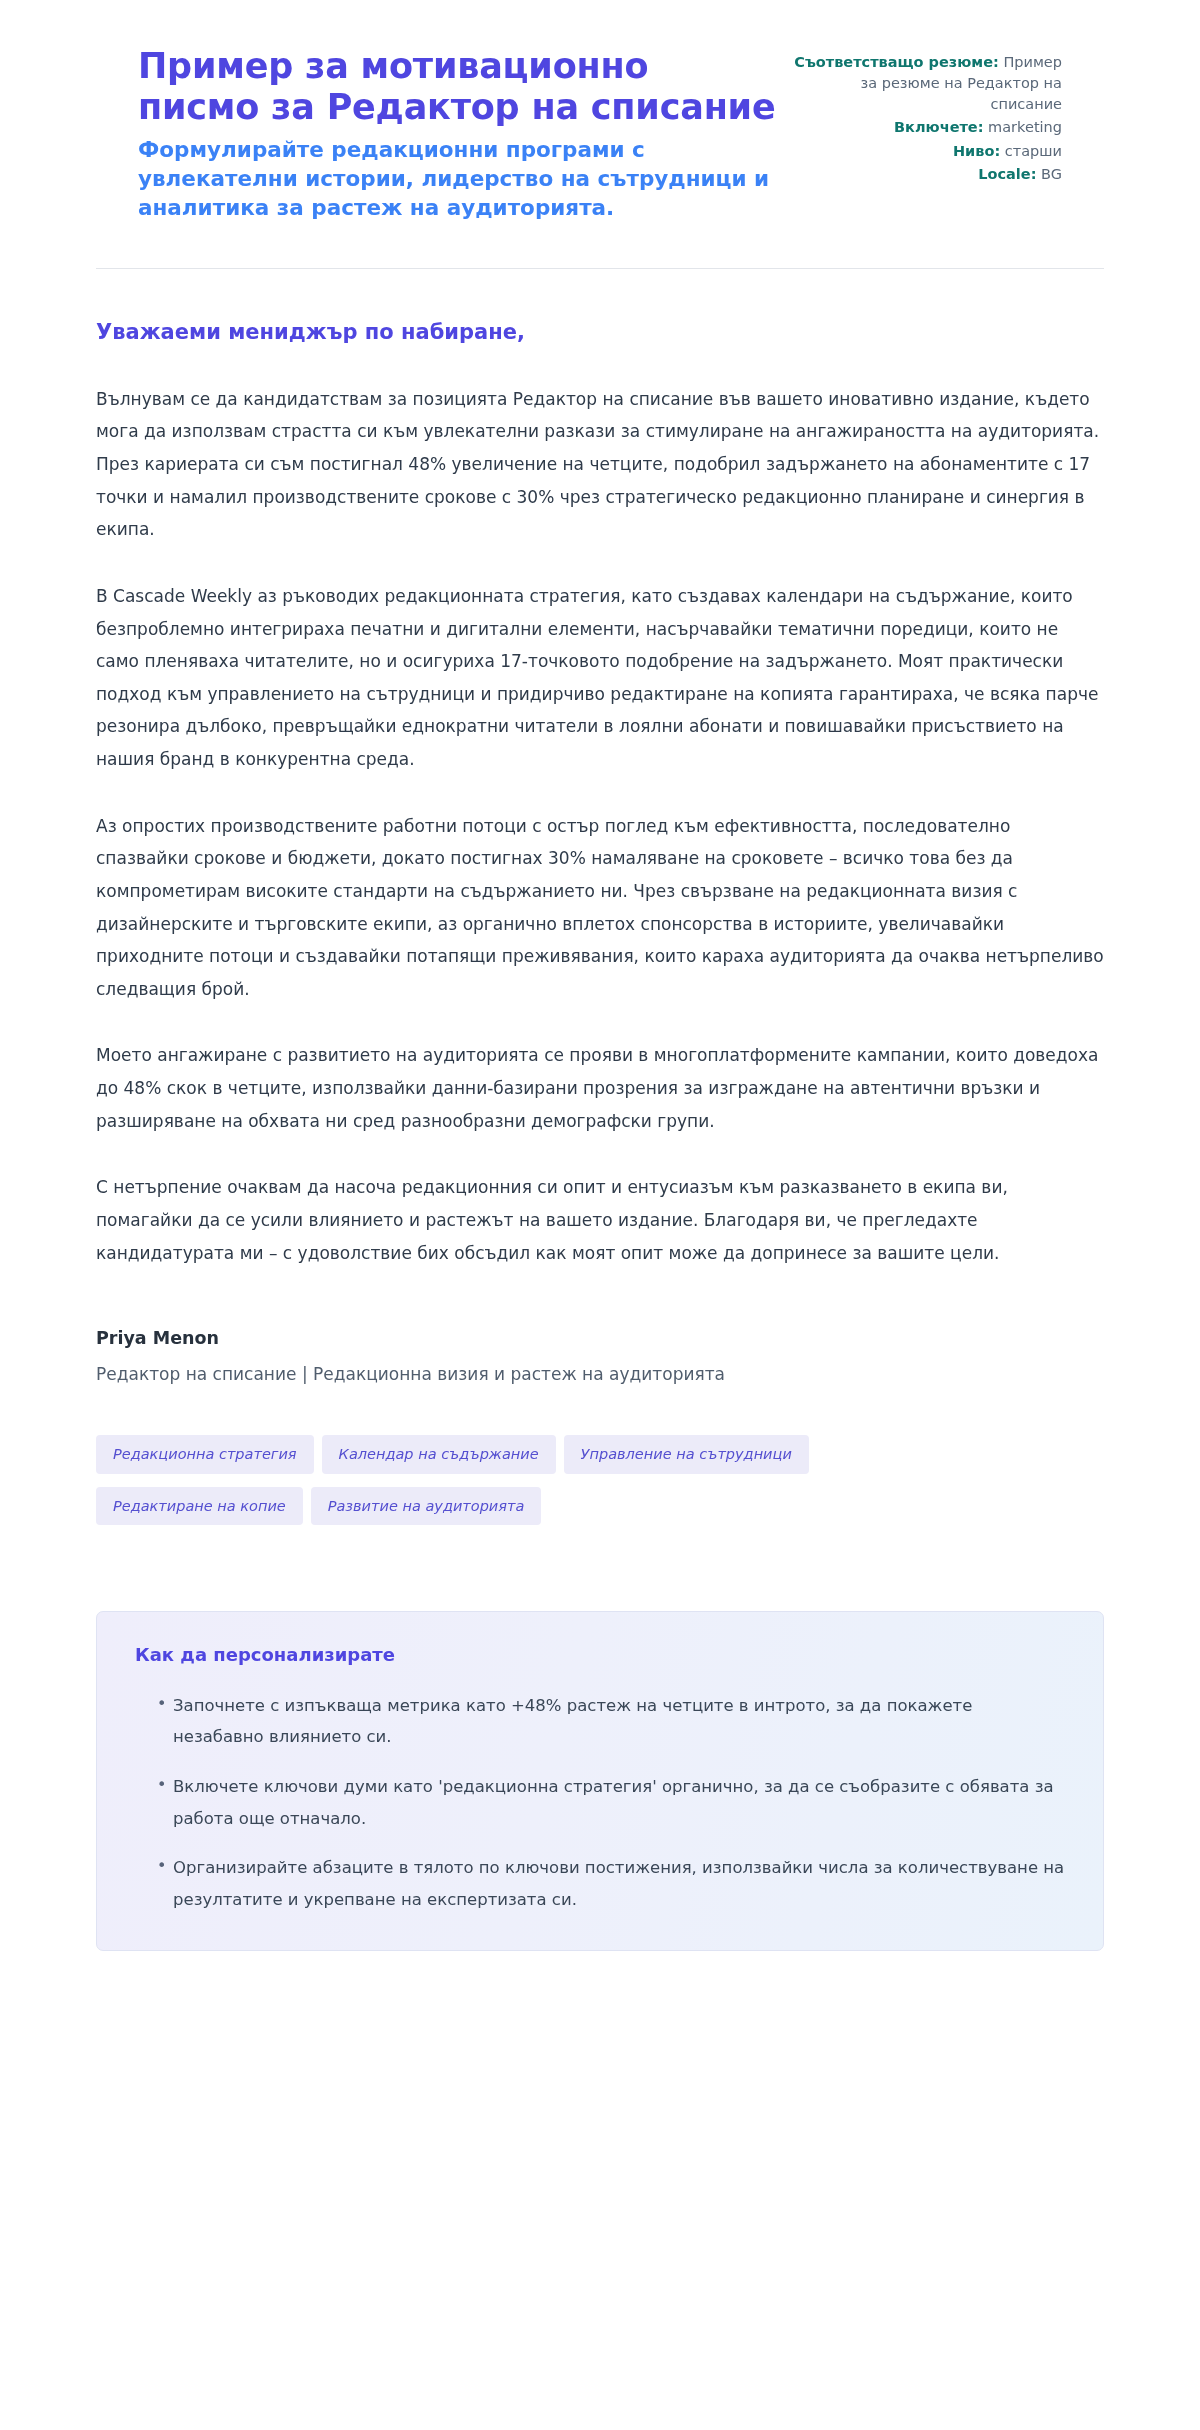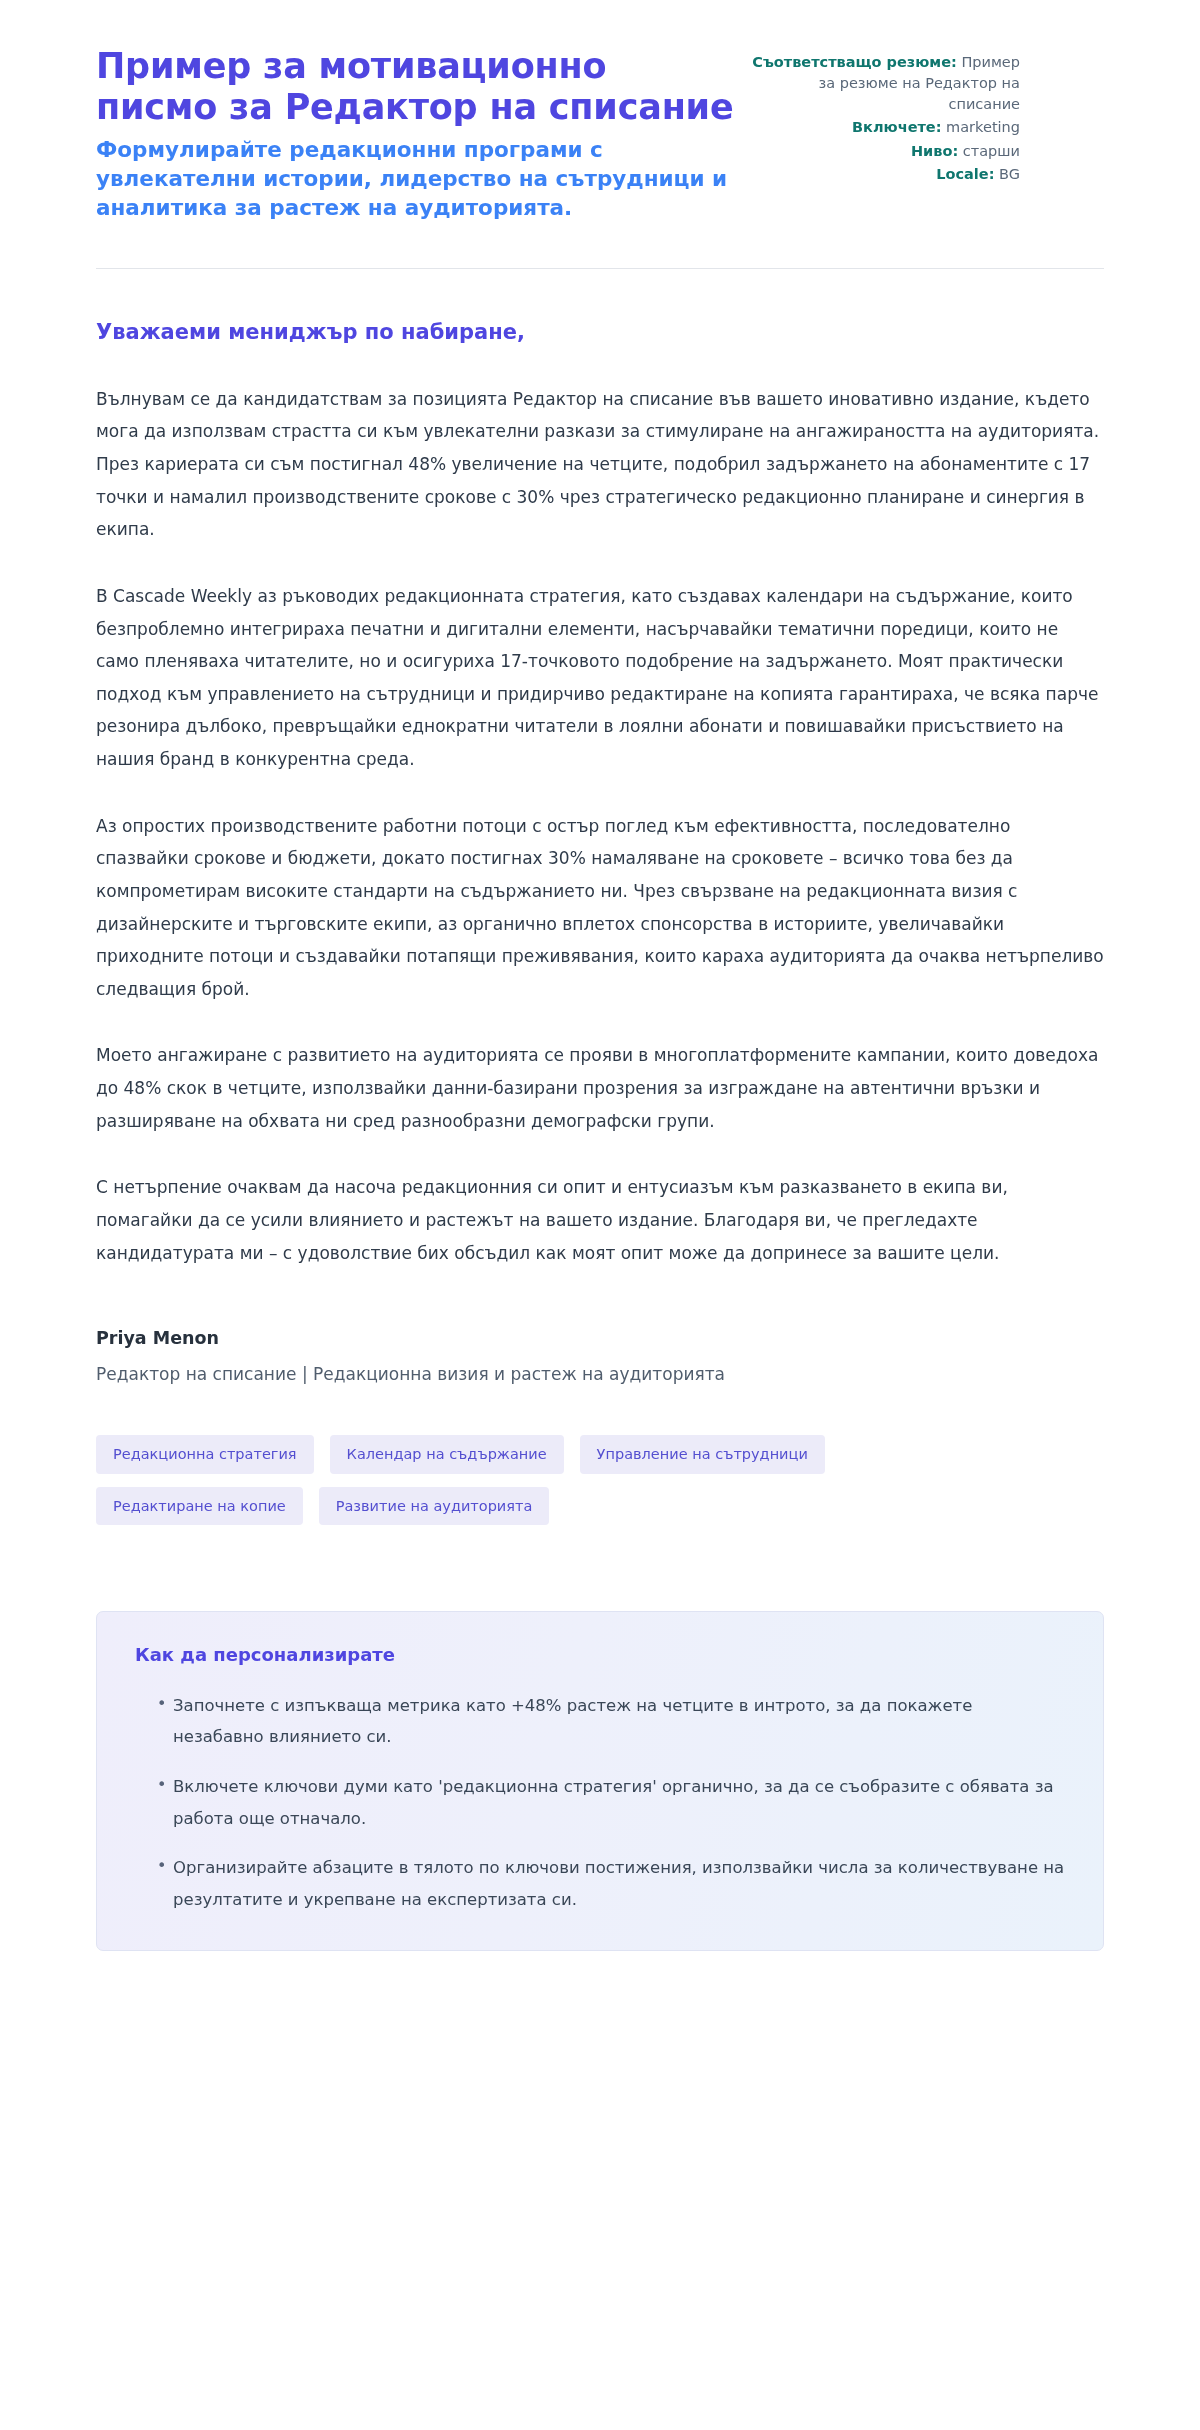--- a/index.html
+++ b/index.html
@@ -19,21 +19,21 @@
 
   .page {
     width: 1200px;
     padding: 46px 96px 40px 96px;
   }
 
   
   .header {
     display: flex;
     align-items: flex-start;
-    justify-content: flex-start;
+    justify-content: center;
     gap: 16px;
   }
   .header-left { flex: 1 1 auto; max-width: 640px; }
 
   .doc-title {
     margin: 0;
     font-size: 35px;
     line-height: 1.18;
     font-weight: 700;
     color: #4f46e0;
@@ -103,22 +103,23 @@
     font-size: 17px;
     color: #505d6d;
     line-height: 1.5;
   }
 
   
   .tags {
     margin-top: 48px;
     display: flex;
     flex-wrap: wrap;
-    gap: 13px 16px;
+    gap: 13px 8px;
     max-width: 900px;
+    font-style: italic;
   }
   .tag {
     background: #ecebf9;
     color: #544fd0;
     font-size: 14.5px;
     line-height: 1;
     padding: 12px 17px;
     border-radius: 4px;
     white-space: nowrap;
   }

